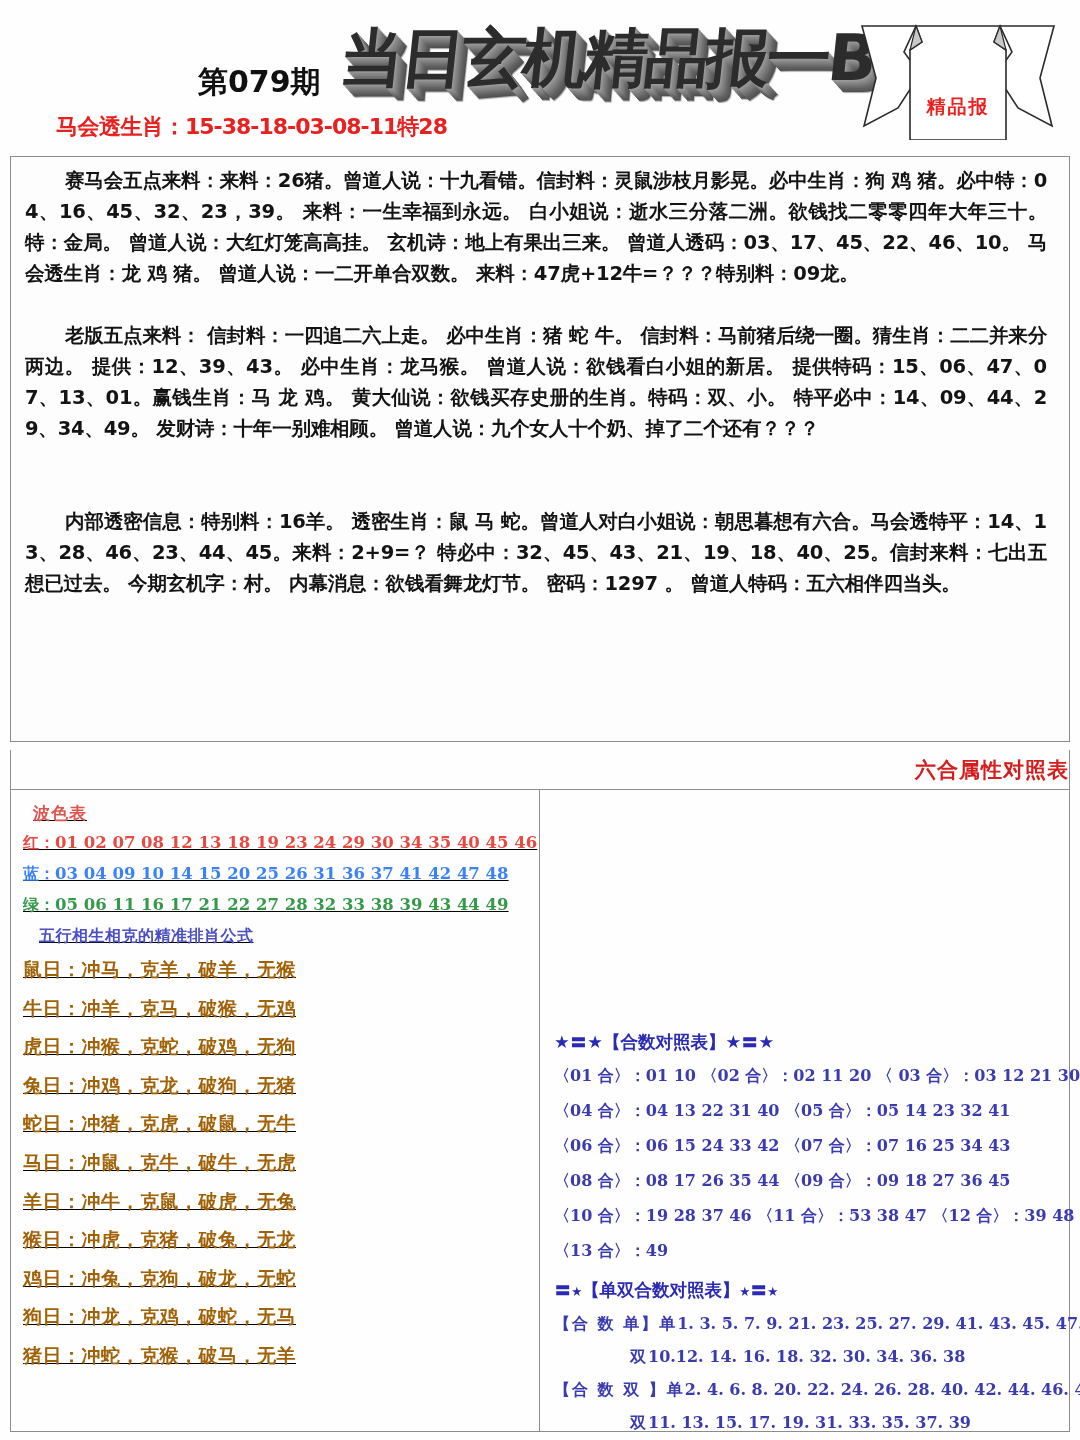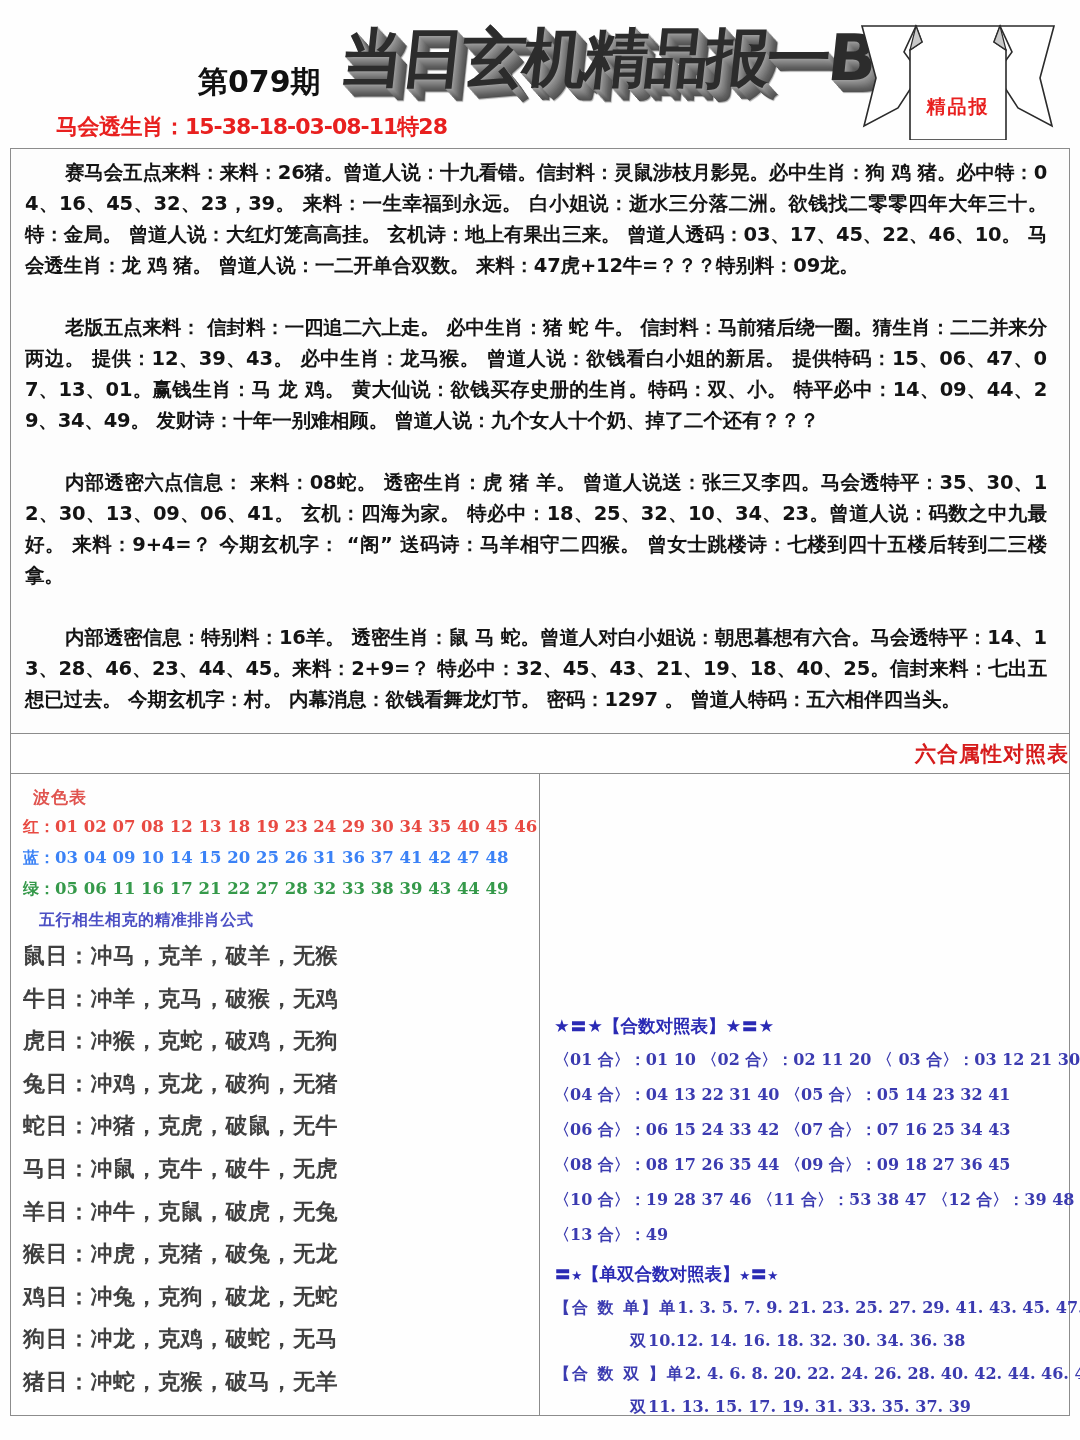--- a/index.html
+++ b/index.html
@@ -107,21 +107,21 @@
     letter-spacing: 2px;
   }
 
   
   .box {
     box-sizing: border-box;
     border: 1px solid #8c8c8c;
     background: #fdfdfd;
   }
   .main-box {
-    margin: 0 10px;
+    margin: 8px 10px;
     padding: 8px 22px 10px 14px;
     min-height: 586px;
   }
   .para {
     font-size: 19.5px;
     font-weight: bold;
     color: #141414;
     line-height: 31px;
     text-align: justify;
     text-justify: inter-character;
@@ -162,20 +162,21 @@
     border: 1px solid #8c8c8c;
     border-top: none;
     display: flex;
     height: 642px;
   }
   .col-left {
     width: 50%;
     box-sizing: border-box;
     border-right: 1px solid #8c8c8c;
     padding: 8px 0 0 8px;
+    text-decoration: underline;
   }
   .col-right {
     width: 50%;
     box-sizing: border-box;
     padding: 8px 0 0 14px;
   }
 
   
   .wave-title {
     font-size: 17px;
@@ -200,23 +201,23 @@
   .wave-green { color: #35994a; }
 
   .formula-title {
     font-size: 16px;
     font-weight: bold;
     color: #4b4fc4;
     margin: 8px 0 10px 20px;
     letter-spacing: 0.5px;
   }
   .zodiac-line {
-    font-size: 22px;
-    font-weight: bold;
-    color: #404040;
+    font-size: 19px;
+    font-weight: bold;
+    color: #a16207;
     margin: 0 0 12.6px 4px;
     white-space: nowrap;
     letter-spacing: 0.5px;
   }
 
   
   .ht-title {
     font-size: 17.5px;
     font-weight: bold;
     color: #2a2ab4;
@@ -283,21 +284,20 @@
       </svg>
       <div class="banner-label">精品报</div>
     </div>
   </div>
 
   <div class="box main-box">
     <p class="para indent">赛马会五点来料：来料：26猪。曾道人说：十九看错。信封料：灵鼠涉枝月影晃。必中生肖：狗 鸡 猪。必中特：04、16、45、32、23，39。 来料：一生幸福到永远。 白小姐说：逝水三分落二洲。欲钱找二零零四年大年三十。 特：金局。 曾道人说：大红灯笼高高挂。 玄机诗：地上有果出三来。 曾道人透码：03、17、45、22、46、10。 马会透生肖：龙 鸡 猪。 曾道人说：一二开单合双数。 来料：47虎+12牛=？？？特别料：09龙。</p>
     <div class="spacer-line"></div>
     <p class="para indent">老版五点来料： 信封料：一四追二六上走。 必中生肖：猪 蛇 牛。 信封料：马前猪后绕一圈。猜生肖：二二并来分两边。 提供：12、39、43。 必中生肖：龙马猴。 曾道人说：欲钱看白小姐的新居。 提供特码：15、06、47、07、13、01。赢钱生肖：马 龙 鸡。 黄大仙说：欲钱买存史册的生肖。特码：双、小。 特平必中：14、09、44、29、34、49。 发财诗：十年一别难相顾。 曾道人说：九个女人十个奶、掉了二个还有？？？</p>
     <div class="spacer-line"></div>
-    <p class="para indent">内部透密六点信息： 来料：08蛇。 透密生肖：虎 猪 羊。 曾道人说送：张三又李四。马会透特平：35、30、12、30、13、09、06、41。 玄机：四海为家。 特必中：18、25、32、10、34、23。曾道人说：码数之中九最好。 来料：9+4=？ 今期玄机字： “阁” 送码诗：马羊相守二四猴。 曾女士跳楼诗：七楼到四十五楼后转到二三楼拿。</p>
     <div class="spacer-line"></div>
     <p class="para indent">内部透密信息：特别料：16羊。 透密生肖：鼠 马 蛇。曾道人对白小姐说：朝思暮想有六合。马会透特平：14、13、28、46、23、44、45。来料：2+9=？ 特必中：32、45、43、21、19、18、40、25。信封来料：七出五想已过去。 今期玄机字：村。 内幕消息：欲钱看舞龙灯节。 密码：1297 。 曾道人特码：五六相伴四当头。</p>
   </div>
 
   <div class="title-row">
     <div class="t-left"></div>
     <div class="t-right">六合属性对照表</div>
   </div>
 
   <div class="cols">

